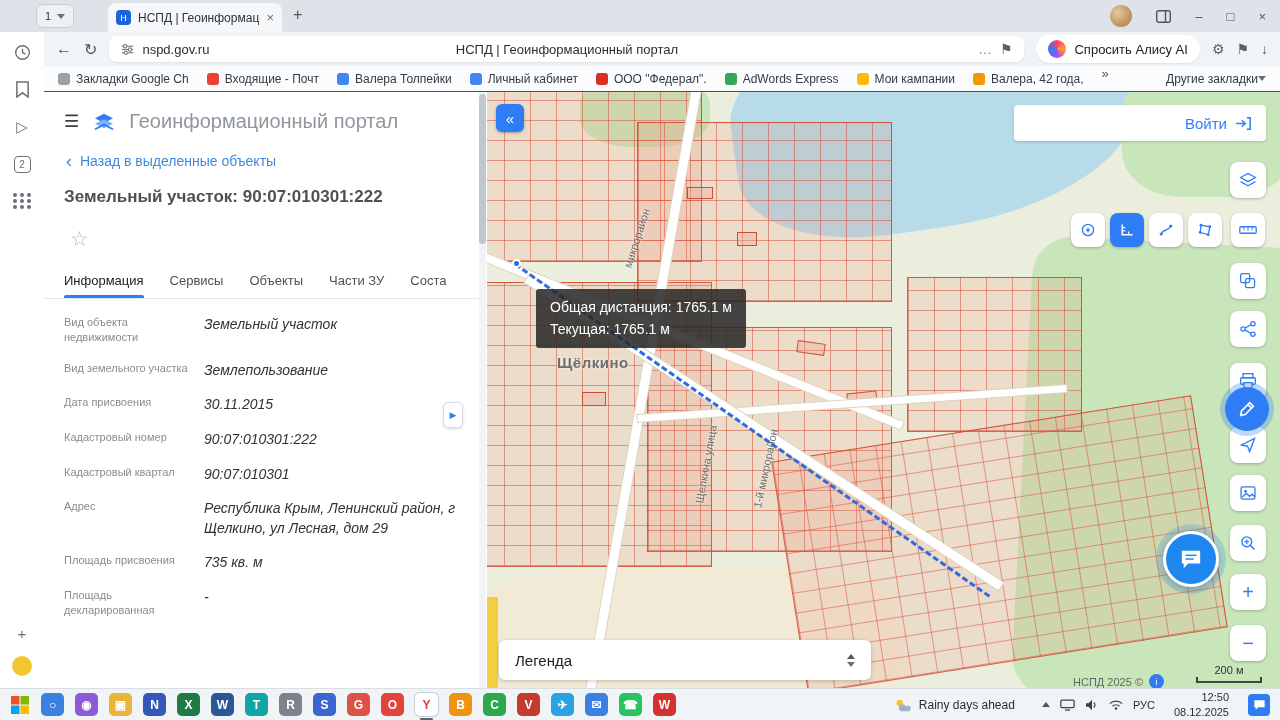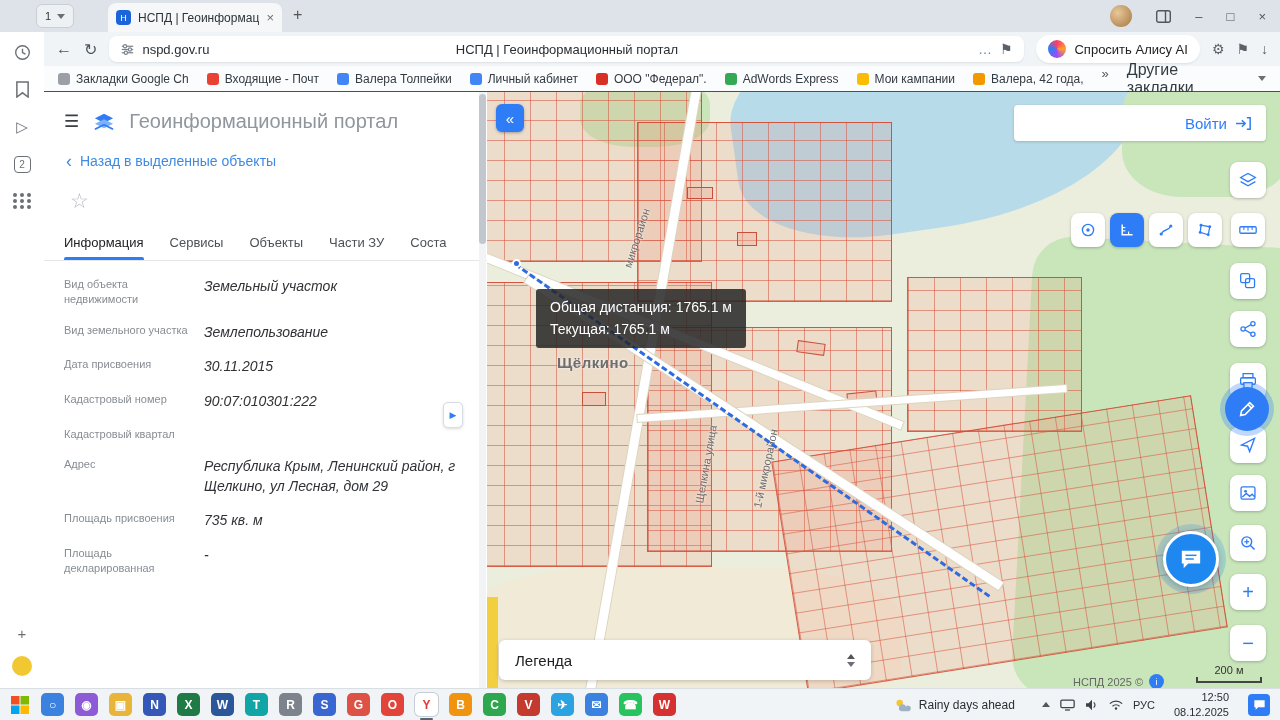--- a/index.html
+++ b/index.html
@@ -31,21 +31,21 @@
   .alicepill { height:28px; background:#fff; border-radius:14px; box-shadow:0 1px 2px rgba(0,0,0,.08); display:flex; align-items:center; gap:8px; padding:0 12px; flex:none; }
   .aliceball { width:18px; height:18px; border-radius:50%; background:conic-gradient(#ff3d67,#ff9e2c,#a049f8,#2f7df6,#ff3d67); }
   .alicepill .al { font-size:13px; color:#222; white-space:nowrap; }
   .baricon { font-size:14px; color:#5a6168; }
 
   
   #bookmarks { position:absolute; left:44px; top:66px; width:1236px; height:26px; background:#fbfcfd; border-bottom:1px solid #1d4ed8; display:flex; padding:0 14px; gap:18px; }
   .bm { display:flex; align-items:center; gap:6px; font-size:12px; color:#333b42; white-space:nowrap; }
   .bmdot { width:12px; height:12px; border-radius:3px; flex:none; }
   .bm-ovf { font-size:13px; color:#555; }
-  .bm-right { margin-left:auto; display:flex; align-items:center; gap:18px; font-size:16px; color:#333b42; }
+  .bm-right { margin-left:auto; display:flex; align-items:center; gap:0; font-size:12px; color:#333b42; }
 
   
   #rail { position:absolute; left:0; top:32px; width:44px; height:656px; background:#fff; display:flex; flex-direction:column; align-items:center; padding:12px 0 12px; gap:20px; color:#6a7076; }
   .railglyph { font-size:15px; color:#6a7076; }
   .railnum { width:17px; height:17px; border:1.4px solid #6a7076; border-radius:4px; font-size:10px; display:flex; align-items:center; justify-content:center; }
   .griddots { display:grid; grid-template-columns:5px 5px 5px; grid-gap:2px; }
   .griddots i { width:4px; height:4px; border-radius:50%; background:#6a7076; }
   .rail-bottom { margin-top:auto; display:flex; flex-direction:column; align-items:center; gap:14px; }
   .aliceyellow { width:20px; height:20px; border-radius:50%; background:#f2c832; }
 
@@ -251,20 +251,21 @@
           <path d="M2 13 12 8l10 5-10 5z" fill="#7fb0f8"></path>
           <path d="M2 19 12 14l10 5" fill="none" stroke="#2f7df6" stroke-width="2"></path>
         </svg>
     </span>
     <span class="ptitle2">Геоинформационный портал</span>
   </div>
   <div class="backrow">
     <span class="lt">‹</span>
     <span>Назад в выделенные объекты</span>
   </div>
+  <div class="h1">Земельный участок: 90:07:010301:222</div>
   <div class="star">☆</div>
   <div class="tabsrow">
     <span class="ptab active">Информация</span>
     <span class="ptab">Сервисы</span>
     <span class="ptab">Объекты</span>
     <span class="ptab">Части ЗУ</span>
     <span class="ptab">Соста</span>
   </div>
   <div class="tabscroll">▶</div>
   <div class="fields">
@@ -279,20 +280,21 @@
     <div class="frow">
         <span class="flabel">Дата присвоения</span>
         <span class="fvalue">30.11.2015</span>
       </div>
     <div class="frow">
         <span class="flabel">Кадастровый номер</span>
         <span class="fvalue">90:07:010301:222</span>
       </div>
     <div class="frow">
         <span class="flabel">Кадастровый квартал</span>
+        <span class="fvalue">90:07:010301</span>
       </div>
     <div class="frow">
         <span class="flabel">Адрес</span>
         <span class="fvalue">Республика Крым, Ленинский район, г Щелкино, ул Лесная, дом 29</span>
       </div>
     <div class="frow">
         <span class="flabel">Площадь присвоения</span>
         <span class="fvalue">735 кв. м</span>
       </div>
     <div class="frow">

